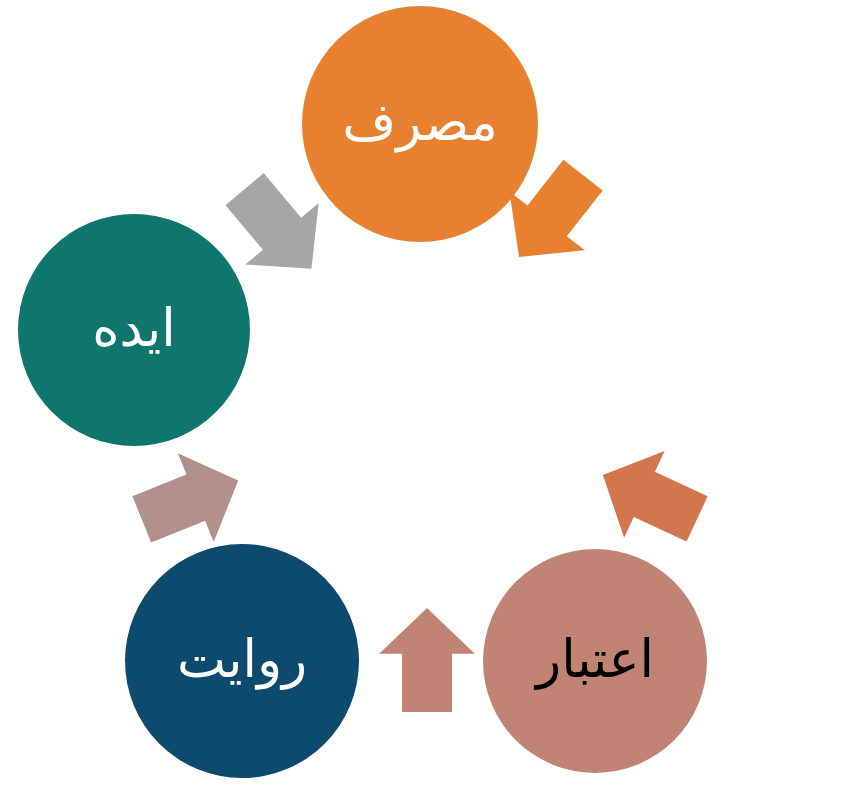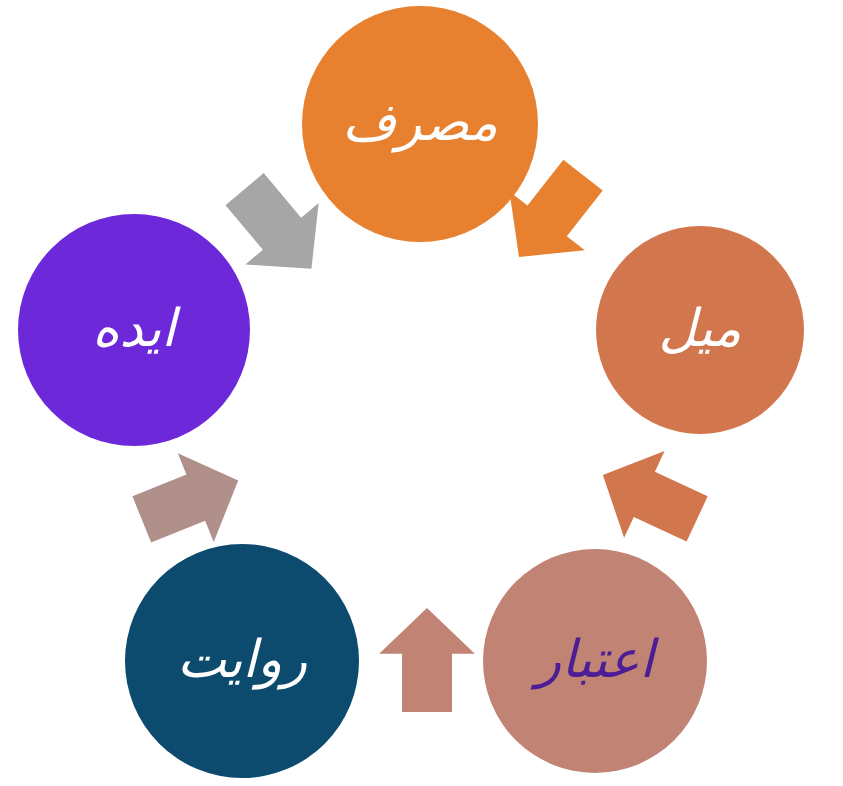--- a/index.html
+++ b/index.html
@@ -46,39 +46,36 @@
 
   .arrow {
     position: absolute;
     display: block;
     overflow: visible;
   }
 </style>
 </head>
 <body>
 
-<div id="diagram" style="background: rgb(255, 255, 255); font-style: italic;">
+<div id="diagram" style="background: rgb(255, 255, 255);">
 
   <div class="node" style="left: 302px; top: 6px; width: 236px; height: 236px; background: rgb(232, 129, 47);">
     <span class="node-label" style="color: rgb(255, 255, 255);">مصرف</span>
   </div>
 
-  <div class="node" style="left: 596px; top: 226px; width: 208px; height: 208px; background: rgb(210, 119, 77);">
-    <span class="node-label" style="color: rgb(255, 255, 255);">میل</span>
-  </div>
 
   <div class="node" style="left: 483px; top: 549px; width: 224px; height: 224px; background: rgb(192, 131, 116);">
-    <span class="node-label" style="color: #4c1d95;">اعتبار</span>
+    <span class="node-label" style="color: #000000;">اعتبار</span>
   </div>
 
   <div class="node" style="left: 125px; top: 544px; width: 234px; height: 234px; background: #0c4a6e;">
     <span class="node-label" style="color: rgb(255, 255, 255);">روایت</span>
   </div>
 
-  <div class="node" style="left: 18px; top: 214px; width: 232px; height: 232px; background: #6d28d9;">
+  <div class="node" style="left: 18px; top: 214px; width: 232px; height: 232px; background: #0f766e;">
     <span class="node-label" style="color: rgb(255, 255, 255);">ایده</span>
   </div>
 
   <svg class="arrow" viewBox="0 0 100 100" width="104" height="104" style="left: 499px; top: 164px; transform: rotate(128deg);">
     <polygon points="0,26 56,26 56,4 100,50 56,96 56,74 0,74" fill="#E8812F"></polygon>
   </svg>
 
   <svg class="arrow" viewBox="0 0 100 100" width="104" height="104" style="left: 598px; top: 445px; transform: rotate(205deg);">
     <polygon points="0,26 56,26 56,4 100,50 56,96 56,74 0,74" fill="#D2774D"></polygon>
   </svg>

